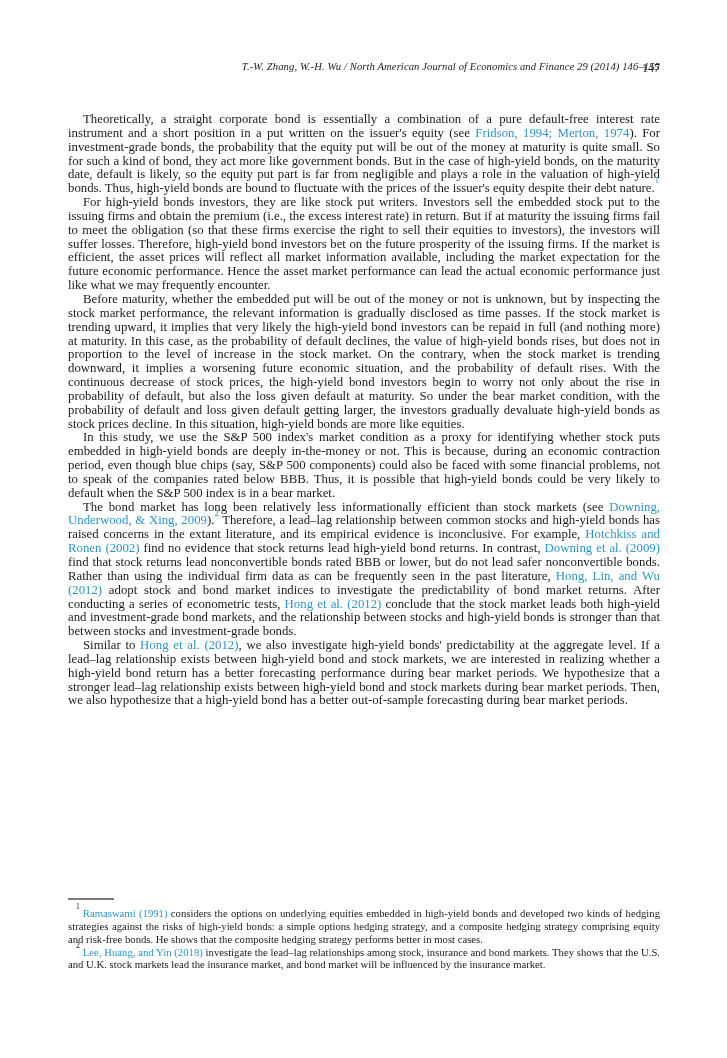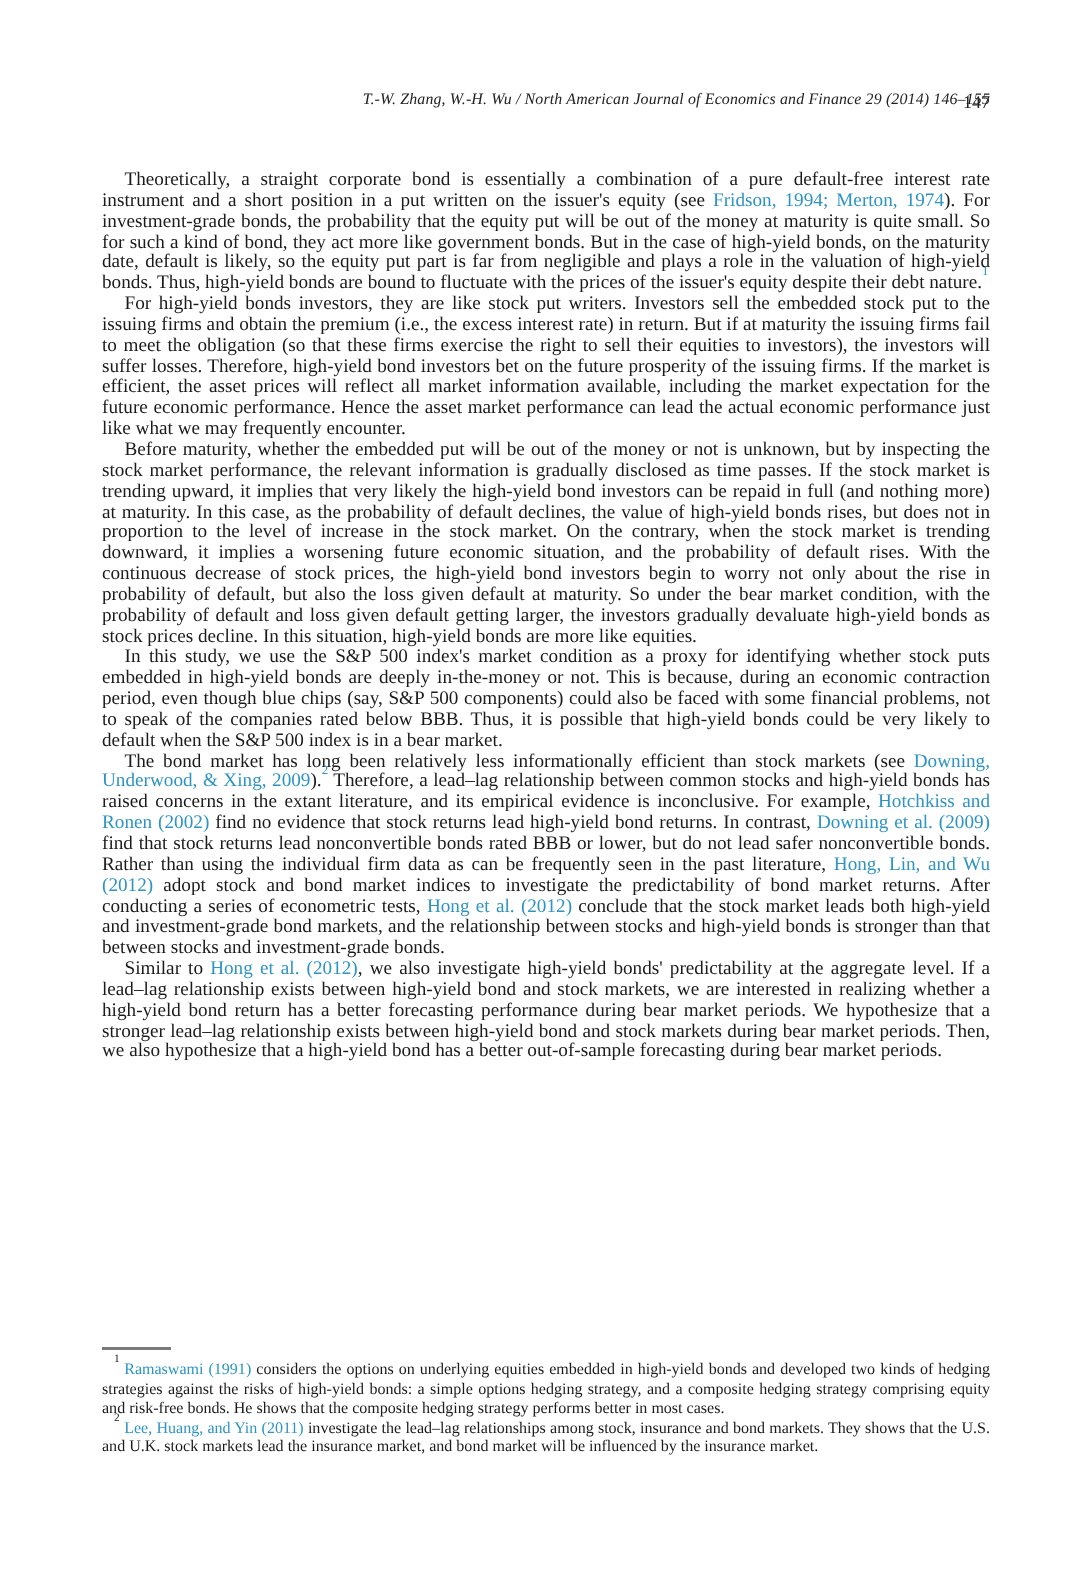--- a/index.html
+++ b/index.html
@@ -102,17 +102,17 @@
       <p class="para"><span>Before maturity, whether the embedded put will be out of the money or not is unknown, but by inspecting the stock market performance, the relevant information is gradually disclosed as time passes. If the stock market is trending upward, it implies that very likely the high-yield bond investors can be repaid in full (and nothing more) at maturity. In this case, as the probability of default declines, the value of high-yield bonds rises, but does not in proportion to the level of increase in the stock market. On the contrary, when the stock market is trending downward, it implies a worsening future economic situation, and the probability of default rises. With the continuous decrease of stock prices, the high-yield bond investors begin to worry not only about the rise in probability of default, but also the loss given default at maturity. So under the bear market condition, with the probability of default and loss given default getting larger, the investors gradually devaluate high-yield bonds as stock prices decline. In this situation, high-yield bonds are more like equities.</span></p>
       <p class="para"><span>In this study, we use the S&amp;P 500 index's market condition as a proxy for identifying whether stock puts embedded in high-yield bonds are deeply in-the-money or not. This is because, during an economic contraction period, even though blue chips (say, S&amp;P 500 components) could also be faced with some financial problems, not to speak of the companies rated below BBB. Thus, it is possible that high-yield bonds could be very likely to default when the S&amp;P 500 index is in a bear market.</span></p>
       <p class="para"><span>The bond market has long been relatively less informationally efficient than stock markets (see </span><span class="cite">Downing, Underwood, &amp; Xing, 2009</span><span>).</span><sup class="ref cite">2</sup><span> Therefore, a lead–lag relationship between common stocks and high-yield bonds has raised concerns in the extant literature, and its empirical evidence is inconclusive. For example, </span><span class="cite">Hotchkiss and Ronen (2002)</span><span> find no evidence that stock returns lead high-yield bond returns. In contrast, </span><span class="cite">Downing et al. (2009)</span><span> find that stock returns lead nonconvertible bonds rated BBB or lower, but do not lead safer nonconvertible bonds. Rather than using the individual firm data as can be frequently seen in the past literature, </span><span class="cite">Hong, Lin, and Wu (2012)</span><span> adopt stock and bond market indices to investigate the predictability of bond market returns. After conducting a series of econometric tests, </span><span class="cite">Hong et al. (2012)</span><span> conclude that the stock market leads both high-yield and investment-grade bond markets, and the relationship between stocks and high-yield bonds is stronger than that between stocks and investment-grade bonds.</span></p>
       <p class="para"><span>Similar to </span><span class="cite">Hong et al. (2012)</span><span>, we also investigate high-yield bonds' predictability at the aggregate level. If a lead–lag relationship exists between high-yield bond and stock markets, we are interested in realizing whether a high-yield bond return has a better forecasting performance during bear market periods. We hypothesize that a stronger lead–lag relationship exists between high-yield bond and stock markets during bear market periods. Then, we also hypothesize that a high-yield bond has a better out-of-sample forecasting during bear market periods.</span></p>
     </div>
 
   <div class="footnote-block">
     <div class="fn-rule"></div>
     <div>
         <p class="footnote"><sup class="fnmark">1</sup><span class="cite">Ramaswami (1991)</span><span> considers the options on underlying equities embedded in high-yield bonds and developed two kinds of hedging strategies against the risks of high-yield bonds: a simple options hedging strategy, and a composite hedging strategy comprising equity and risk-free bonds. He shows that the composite hedging strategy performs better in most cases.</span></p>
-        <p class="footnote"><sup class="fnmark">2</sup><span class="cite">Lee, Huang, and Yin (2011)</span><span> investigate the lead–lag relationships among stock, insurance and bond markets. They shows that the U.S. and U.K. stock markets lead the insurance market, and bond market will be influenced by the insurance market.</span></p>
+        <p class="footnote"><sup class="fnmark">2</sup><span class="cite">Lee, Huang, and Yin (2018)</span><span> investigate the lead–lag relationships among stock, insurance and bond markets. They shows that the U.S. and U.K. stock markets lead the insurance market, and bond market will be influenced by the insurance market.</span></p>
       </div>
   </div>
 
 </div>
 
 </body></html>

